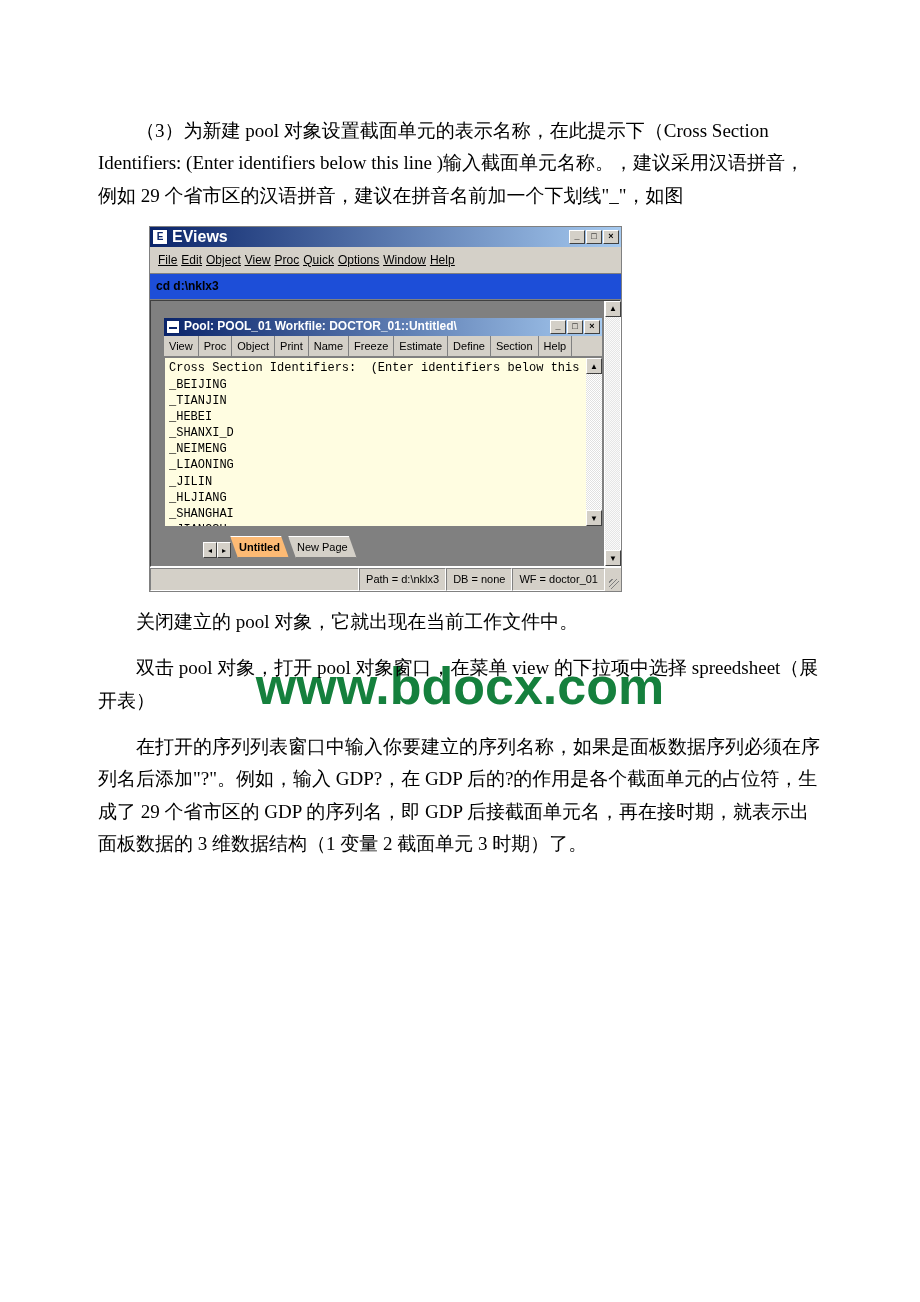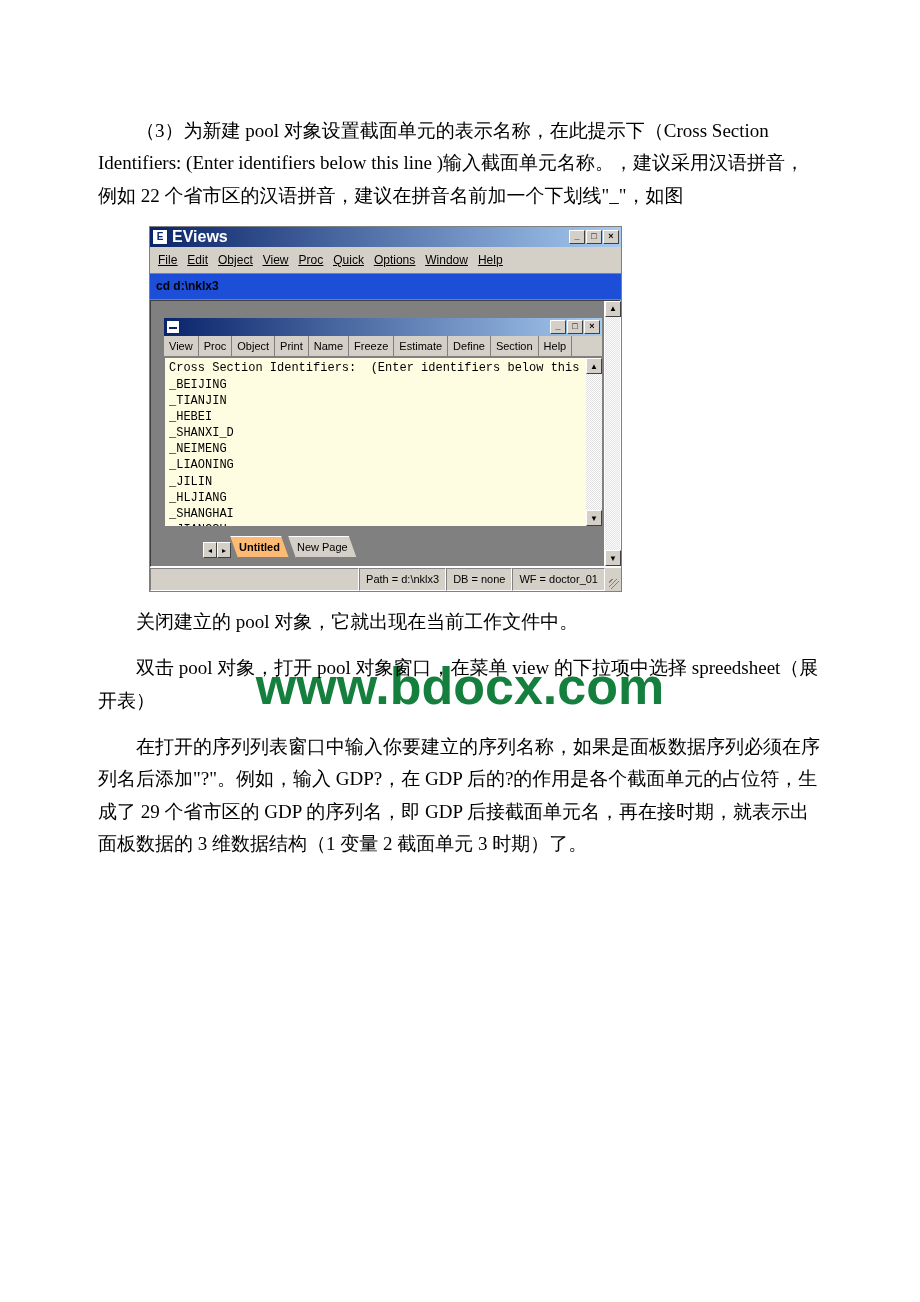--- a/index.html
+++ b/index.html
@@ -75,21 +75,21 @@
     border-bottom-color: #404040;
     font-size: 9px;
     display: inline-flex;
     align-items: center; justify-content: center;
     color: #000;
     font-family: Arial, sans-serif;
     font-weight: 700;
   }
   .menubar {
     display: flex;
-    gap: 10px;
+    gap: 4px;
     padding: 3px 8px 3px 8px;
     background: #d4d0c8;
     font-size: 12px;
   }
   .menubar span { text-decoration: underline; }
   .menubar .mi { }
   .cmdline {
     padding: 2px 6px;
     background: #1d4ed8;
     border-top: 1px solid #808080;
@@ -249,21 +249,21 @@
     content:""; position:absolute; right:2px; bottom:2px;
     width:10px;height:10px;
     background:
       linear-gradient(135deg, transparent 0 2px, #808080 2px 3px, transparent 3px 5px,#808080 5px 6px, transparent 6px 8px,#808080 8px 9px, transparent 9px);
   }
 </style>
 </head>
 <body>
 
 <div class="page">
-  <p class="indent above-wm">（3）为新建 pool 对象设置截面单元的表示名称，在此提示下（Cross Section Identifiers: (Enter identifiers below this line )输入截面单元名称。，建议采用汉语拼音，例如 22 个省市区的汉语拼音，建议在拼音名前加一个下划线"_"，如图</p>
+  <p class="indent above-wm">（3）为新建 pool 对象设置截面单元的表示名称，在此提示下（Cross Section Identifiers: (Enter identifiers below this line )输入截面单元名称。，建议采用汉语拼音，例如 29 个省市区的汉语拼音，建议在拼音名前加一个下划线"_"，如图</p>
 
   <div class="shot above-wm">
     <div class="titlebar">
       <span class="icon">E</span>
       <span class="ttl">EViews</span>
       <span class="spacer"></span>
       <span class="winbtns">
         <span class="winbtn">_</span>
         <span class="winbtn">□</span>
         <span class="winbtn">×</span>
@@ -279,20 +279,21 @@
       <span class="mi"><span>Options</span></span>
       <span class="mi"><span>Window</span></span>
       <span class="mi"><span>Help</span></span>
     </div>
     <div class="cmdline">cd d:\nklx3</div>
 
     <div class="mdi-area">
       <div class="inner-window">
         <div class="inner-titlebar">
           <span class="icon2"></span>
+          <span>Pool: POOL_01   Workfile: DOCTOR_01::Untitled\</span>
           <span class="spacer" style="flex:1"></span>
           <span class="winbtns">
             <span class="winbtn">_</span>
             <span class="winbtn">□</span>
             <span class="winbtn">×</span>
           </span>
         </div>
         <div class="toolbar">
           <span class="tbtn">View</span>
           <span class="tbtn">Proc</span>

